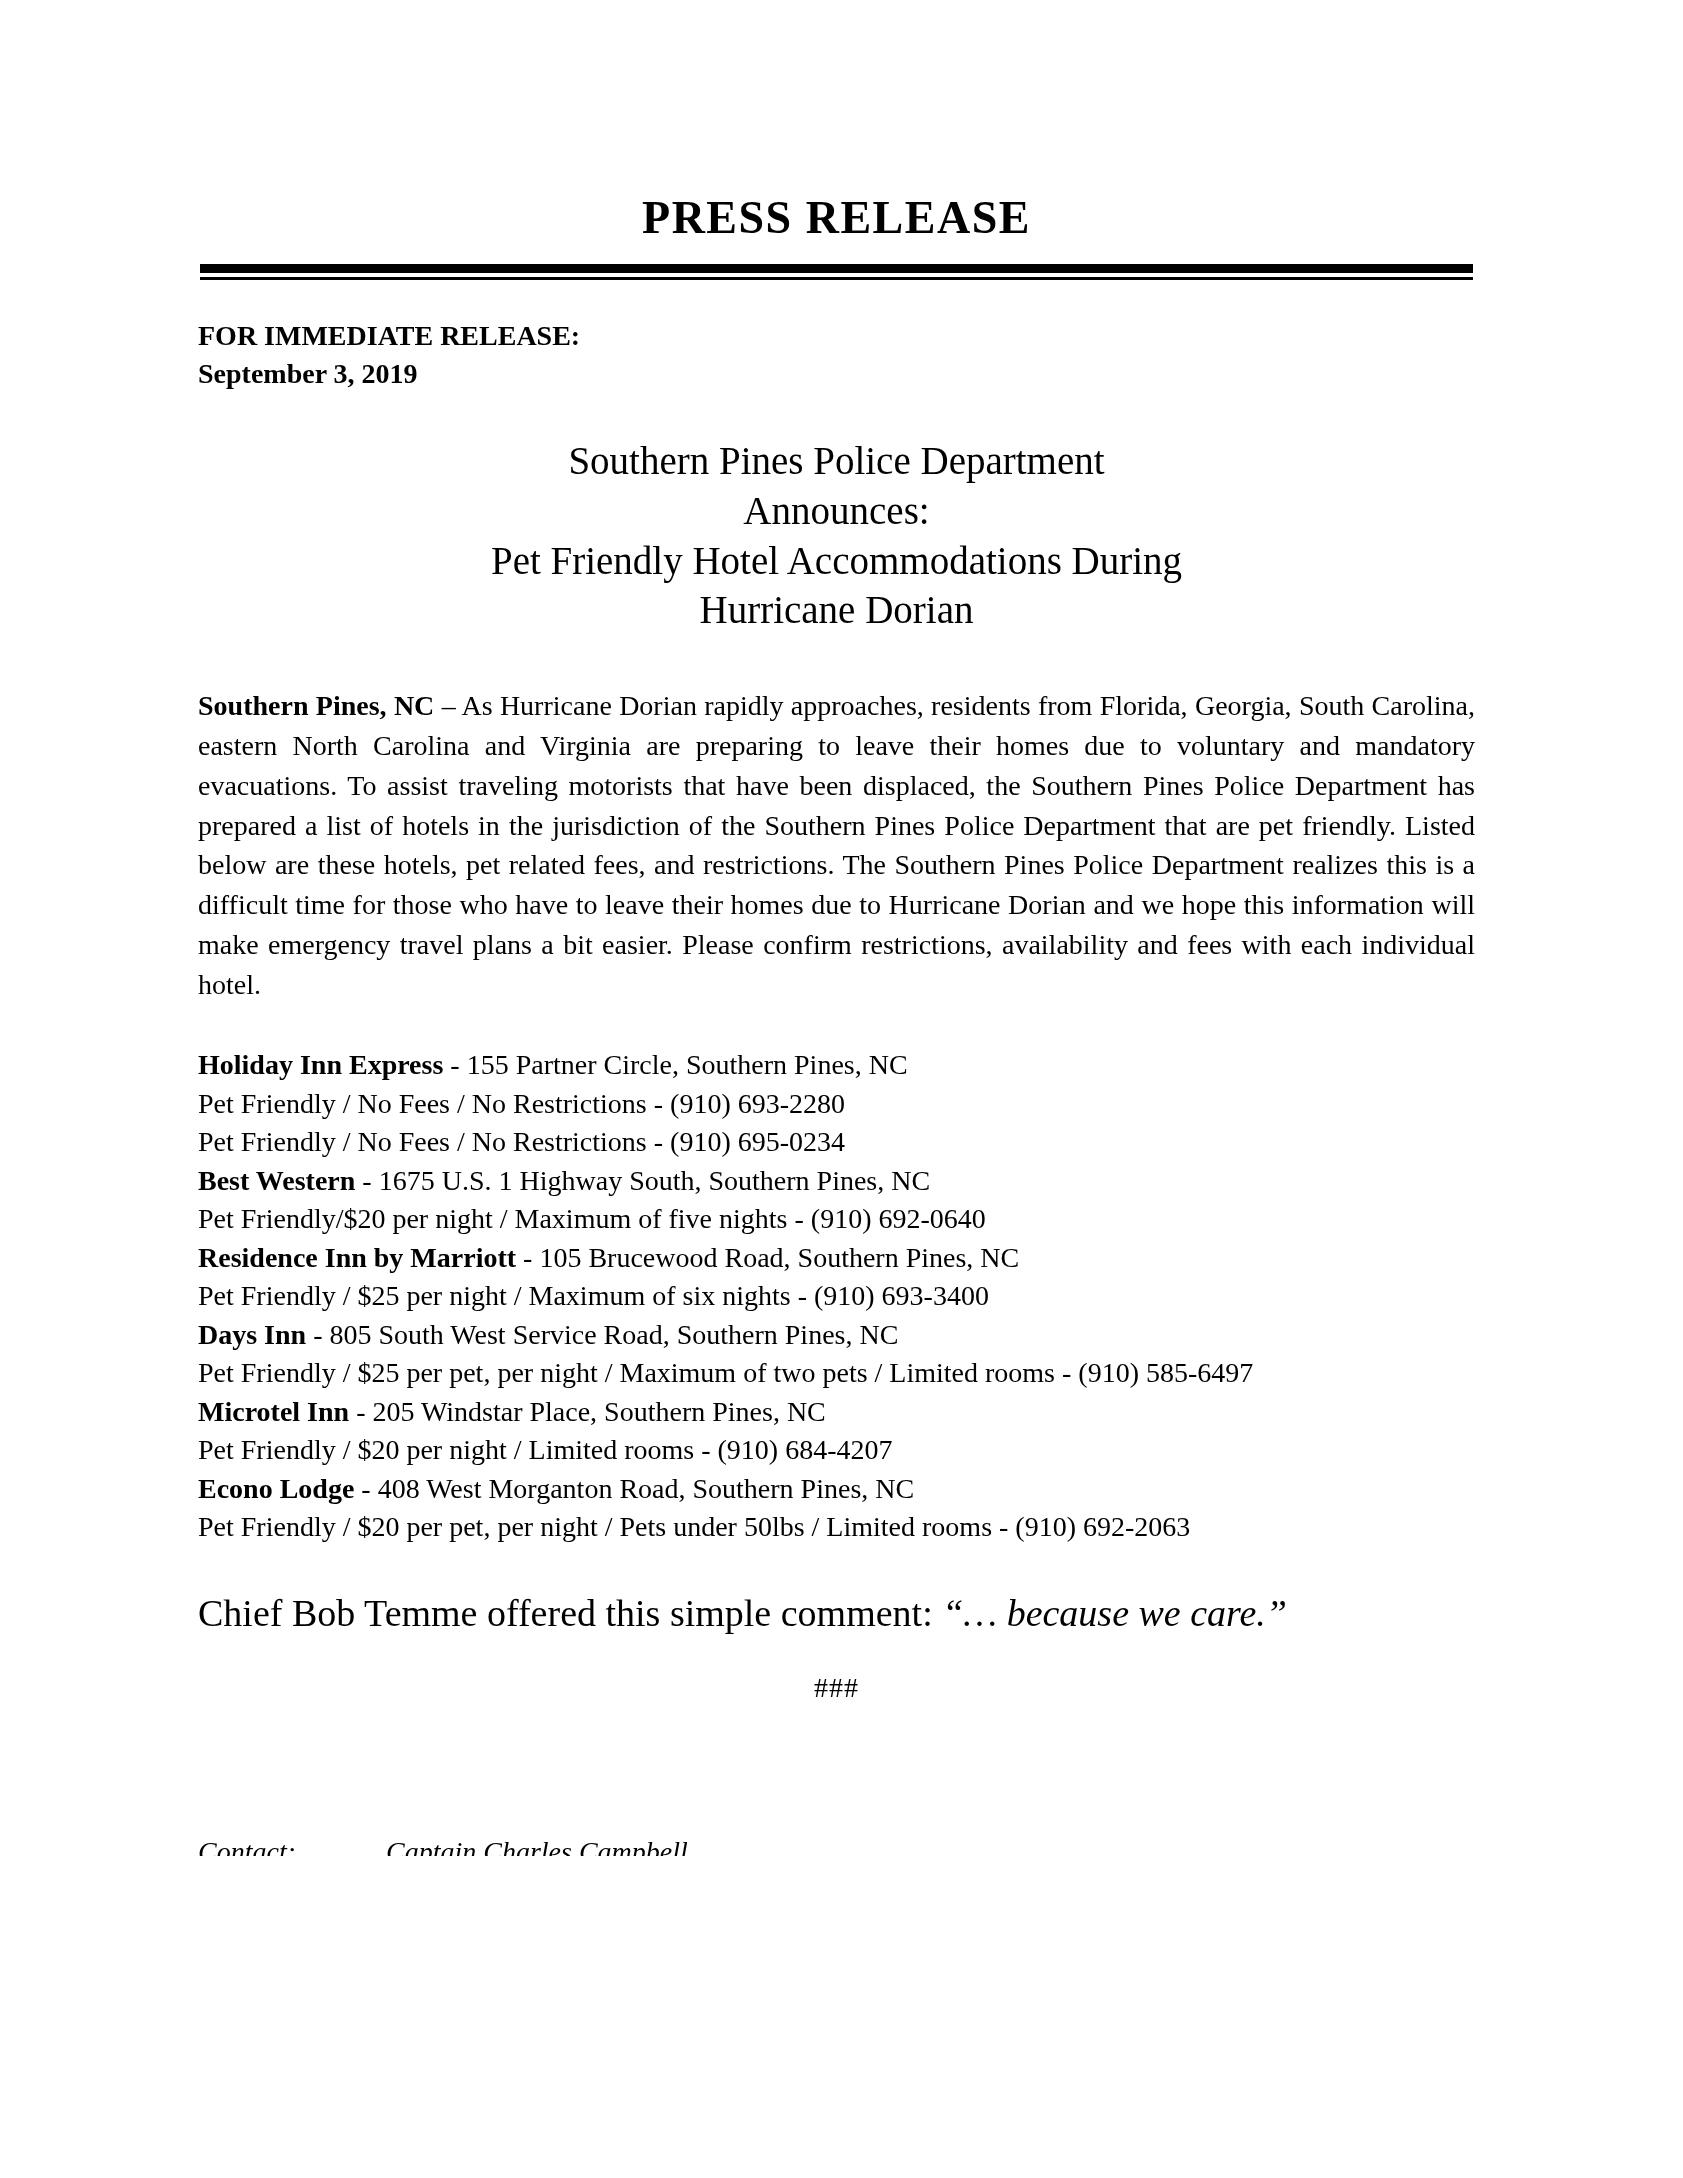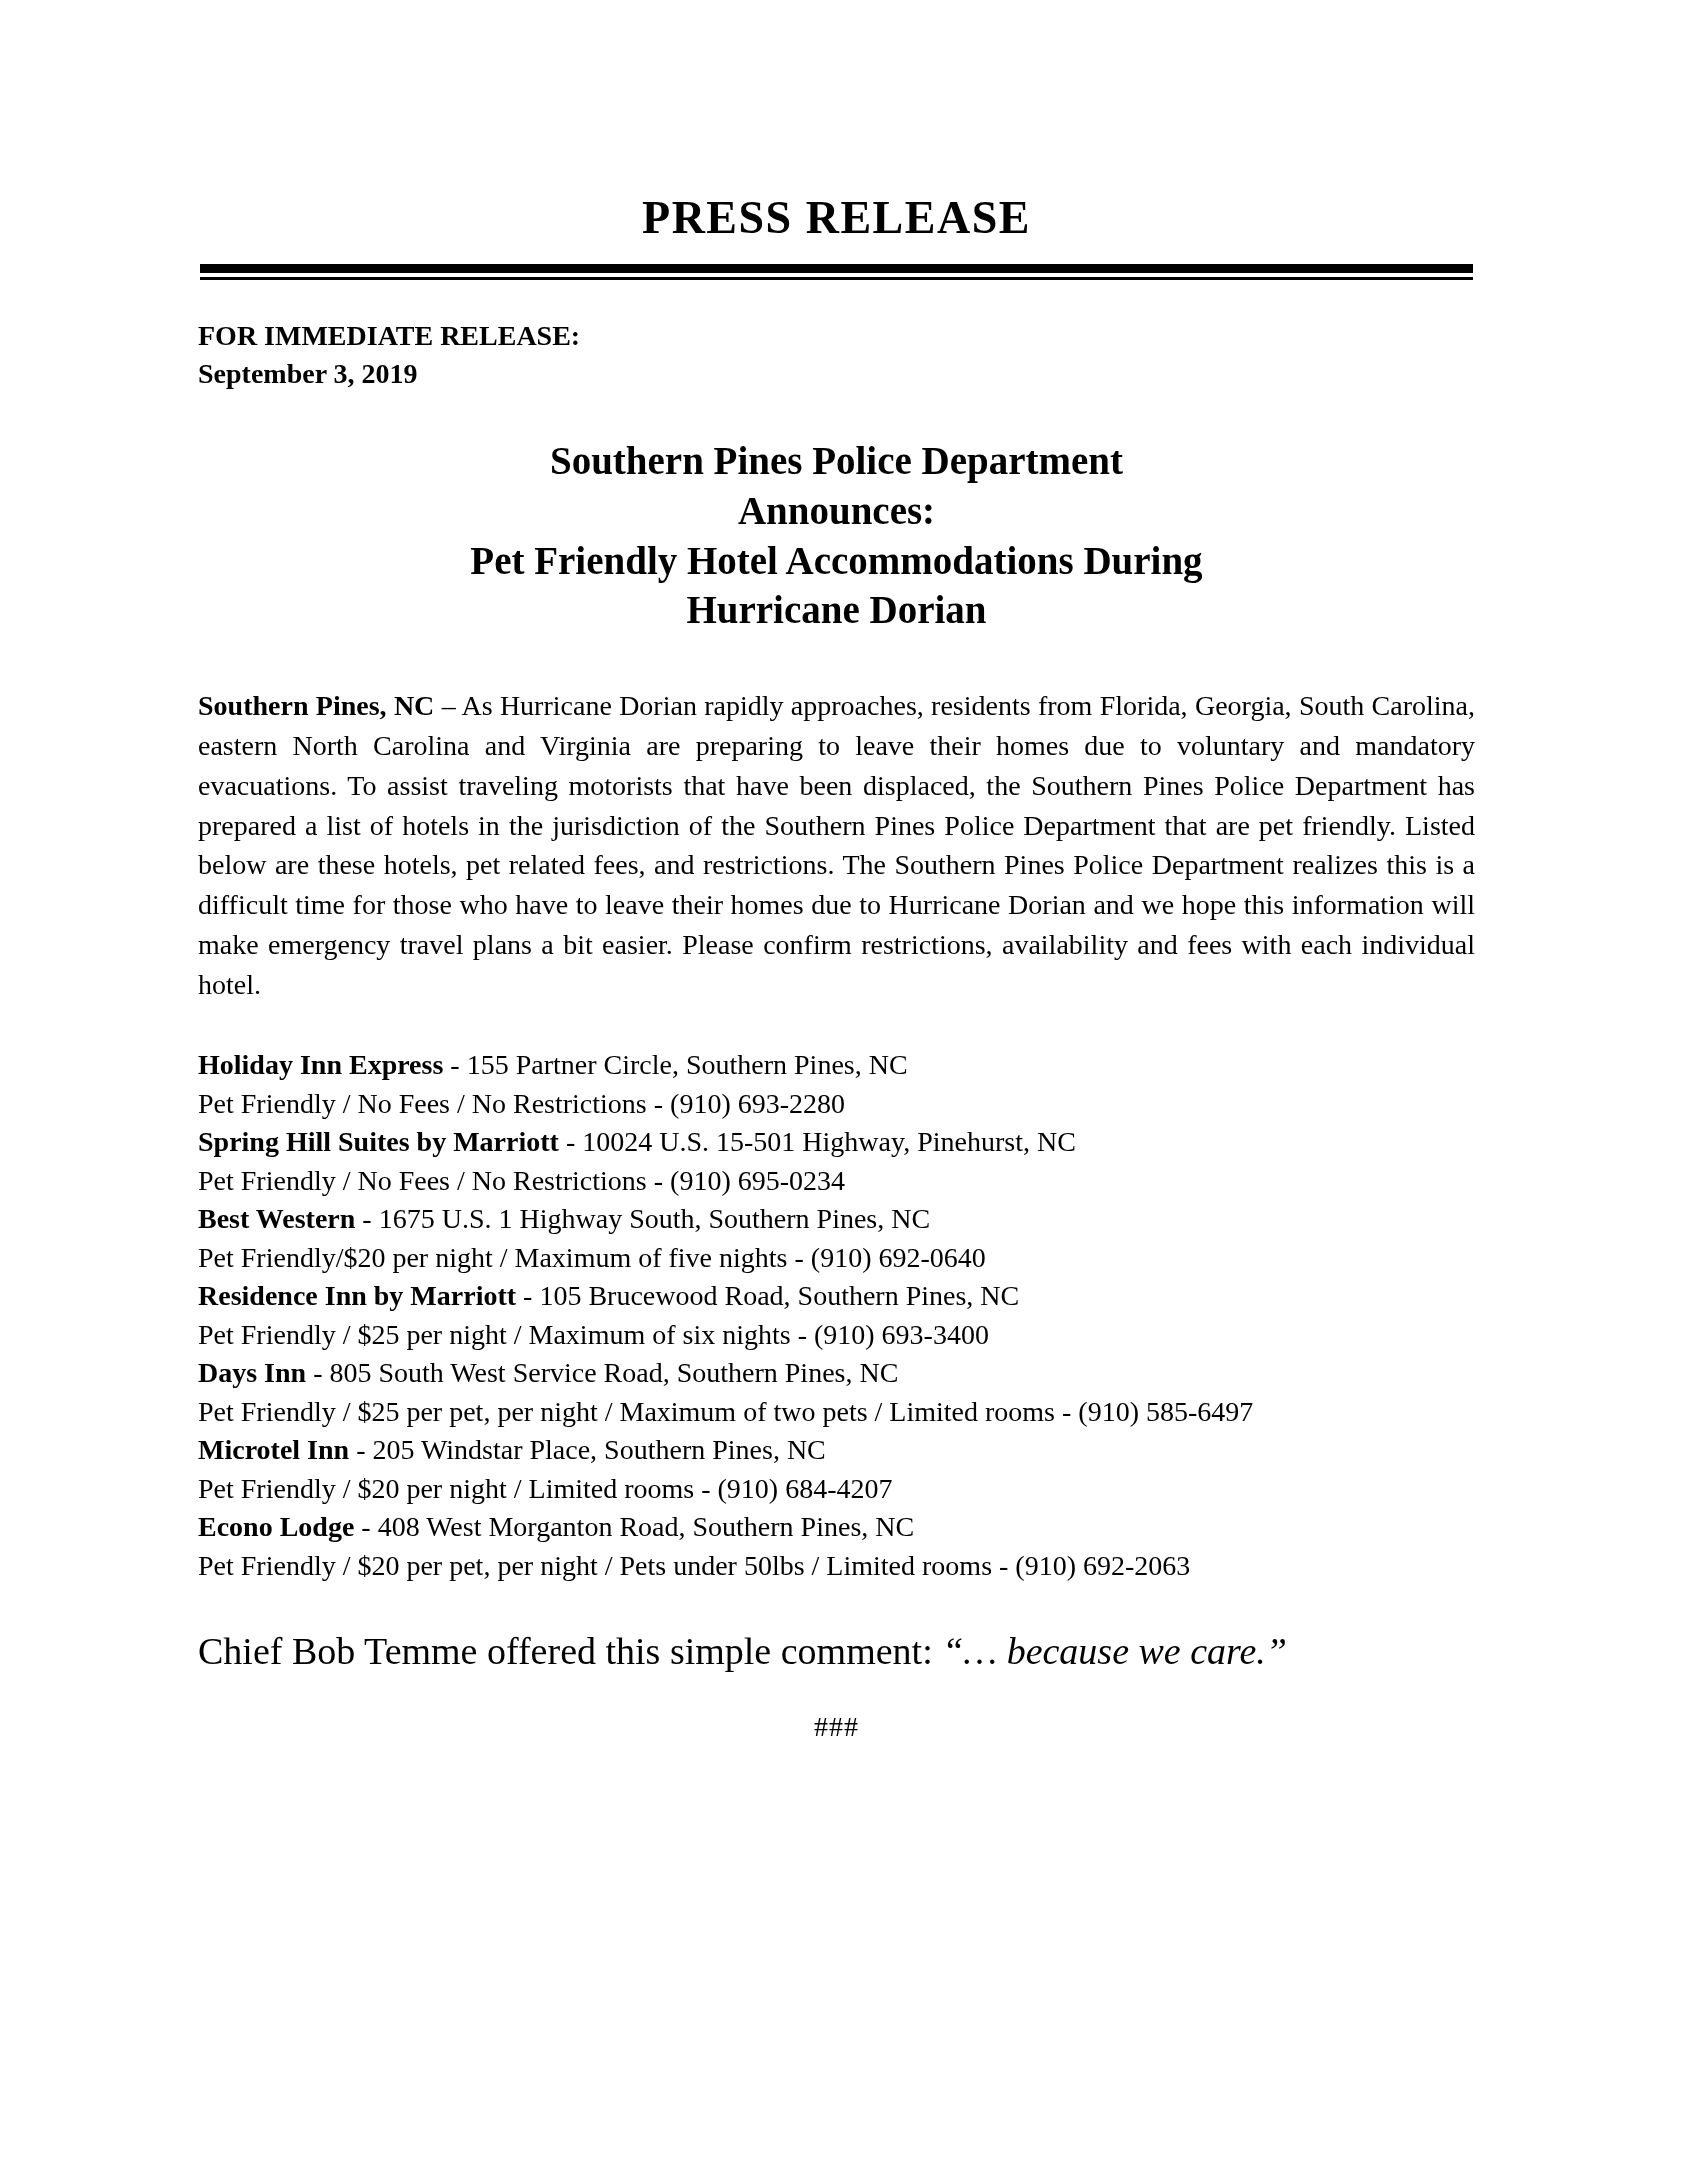--- a/index.html
+++ b/index.html
@@ -58,21 +58,21 @@
     margin-top: 37px;
     font-weight: bold;
     font-size: 28px;
     line-height: 1.33;
   }
 
   
   .headline {
     margin-top: 44px;
     text-align: center;
-    font-weight: bold;
+    font-weight: normal;
     font-size: 39px;
     line-height: 1.28;
   }
   .headline .hl-line { display: block; }
 
   
   .lede {
     margin-top: 51px;
     font-size: 28px;
     line-height: 1.42;
@@ -146,21 +146,20 @@
     <p class="lede"><b>Southern Pines, NC</b><span> – As Hurricane Dorian rapidly approaches, residents from Florida, Georgia, South Carolina, eastern North Carolina and Virginia are preparing to leave their homes due to voluntary and mandatory evacuations.  To assist traveling motorists that have been displaced, the Southern Pines Police Department has prepared a list of hotels in the jurisdiction of the Southern Pines Police Department that are pet friendly. Listed below are these hotels, pet related fees, and restrictions. The Southern Pines Police Department realizes this is a difficult time for those who have to leave their homes due to Hurricane Dorian and we hope this information will make emergency travel plans a bit easier.  Please confirm restrictions, availability and fees with each individual hotel.</span></p>
 
     <div class="hotels">
 
       <div class="hotel-entry">
         <div class="hotel-name-line"><span class="hotel-name">Holiday Inn Express</span><span> - 155 Partner Circle, Southern Pines, NC</span></div>
         <div class="hotel-detail-line">Pet Friendly / No Fees / No Restrictions - (910) 693-2280</div>
       </div>
 
       <div class="hotel-entry">
-        <div class="hotel-name-line"><span class="hotel-name">Spring Hill Suites by Marriott</span><span> - 10024 U.S. 15-501 Highway, Pinehurst, NC</span></div>
         <div class="hotel-detail-line">Pet Friendly / No Fees / No Restrictions - (910) 695-0234</div>
       </div>
 
       <div class="hotel-entry">
         <div class="hotel-name-line"><span class="hotel-name">Best Western</span><span> - 1675 U.S. 1 Highway South, Southern Pines, NC</span></div>
         <div class="hotel-detail-line">Pet Friendly/$20 per night / Maximum of five nights - (910) 692-0640</div>
       </div>
 
       <div class="hotel-entry">
         <div class="hotel-name-line"><span class="hotel-name">Residence Inn by Marriott</span><span> - 105 Brucewood Road, Southern Pines, NC</span></div>

